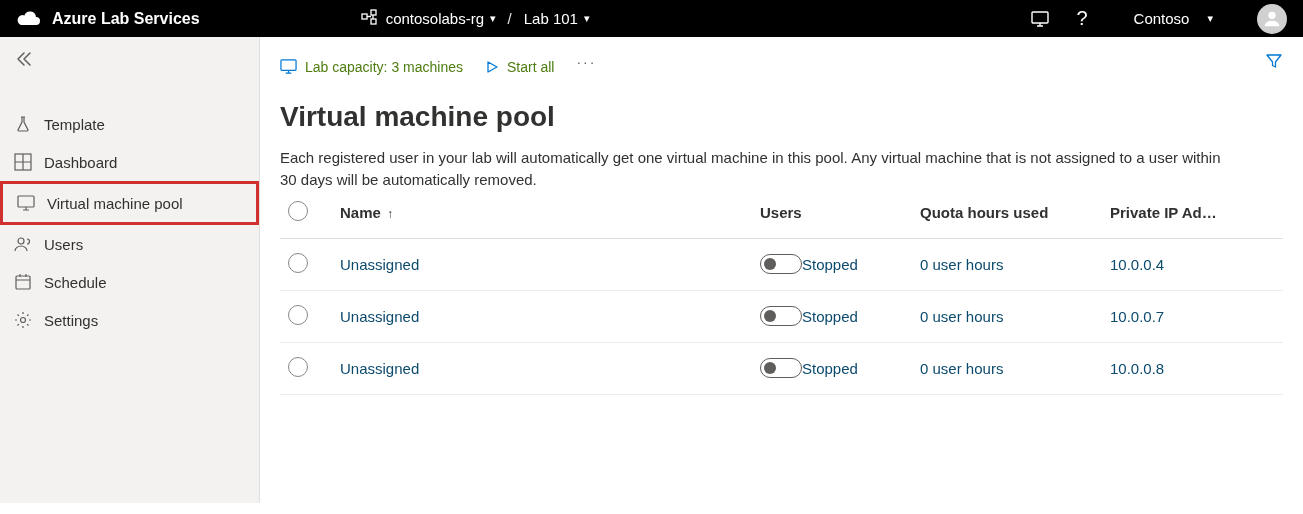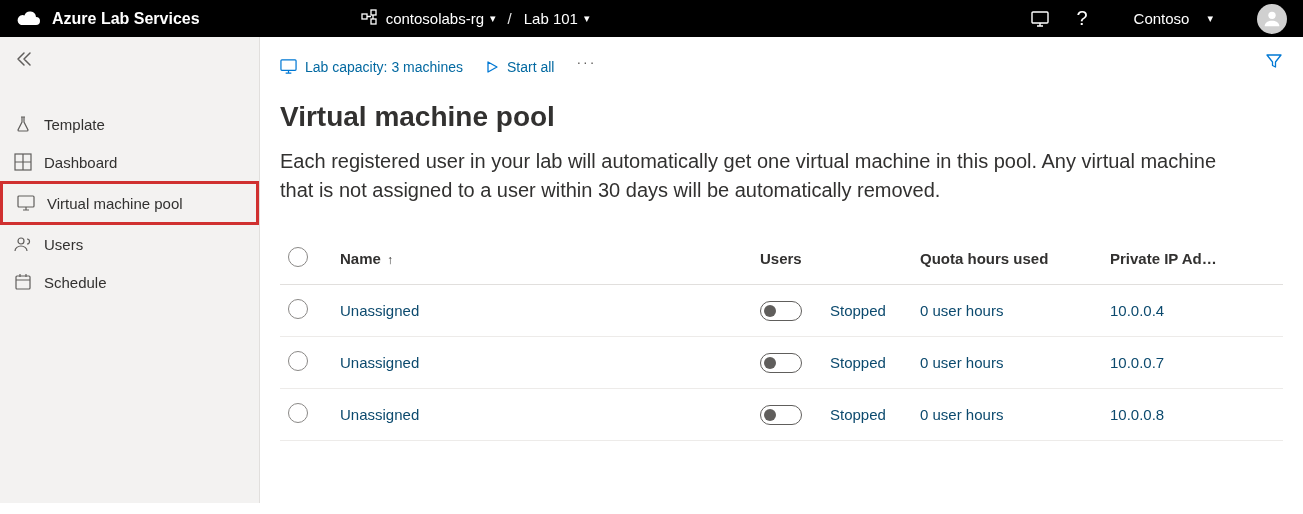--- a/index.html
+++ b/index.html
@@ -23,41 +23,41 @@
   .sidebar { width: 260px; background: #f3f2f1; min-height: 466px; border-right: 1px solid #e1dfdd; }
   .sidebar-collapse { height: 44px; display: flex; align-items: center; padding: 0 14px; cursor:pointer; }
   .sidebar-spacer { height: 24px; }
   .side-item { display: flex; align-items: center; gap: 12px; padding: 10px 14px; cursor: pointer; font-size: 15px; color: #323130; }
   .side-item.active { border: 3px solid #d03030; }
   .side-icon { width: 18px; height: 18px; color: #605e5c; display:flex; align-items:center; justify-content:center; }
 
   
   .main { flex: 1; background: #fff; }
   .toolbar { height: 50px; display: flex; align-items: center; padding: 0 20px; gap: 22px; border-bottom: 0; }
-  .tool-btn { display: flex; align-items: center; gap: 8px; color: #0369a1; cursor: pointer; font-size: 14px; margin-top: 9px; }
+  .tool-btn { display: flex; align-items: center; gap: 8px; color: #4d7c0f; cursor: pointer; font-size: 14px; margin-top: 9px; }
   .tool-more { color: #605e5c; cursor: pointer; letter-spacing: 2px; }
   .toolbar-spacer { flex:1; }
   .filter-btn { color: #0078d4; cursor: pointer; }
 
   .content { padding: 14px 20px 0 20px; }
   h1.page-title { font-size: 28px; font-weight: 600; margin-bottom: 14px; }
-  .page-desc { font-size: 20px; color: #323130; line-height: 1.45; margin-bottom: 32px; max-width: 960px; }
+  .page-desc { font-size: 15px; color: #323130; line-height: 1.45; max-width: 960px; }
 
   
   table.vm-table { width: 100%; border-collapse: collapse; }
   .vm-table th { text-align: left; font-weight: 600; font-size: 15px; padding: 10px 8px 14px 8px; border-bottom: 1px solid #e1dfdd; }
   .vm-table td { padding: 14px 8px; border-bottom: 1px solid #edebe9; font-size: 15px; color: #0c4a6e; vertical-align: middle; }
   .col-check { width: 52px; }
   .col-name { width: 420px; }
   .col-state { width: 160px; }
   .col-quota { width: 190px; }
   .col-ip { }
   .radio { width: 20px; height: 20px; border: 1px solid #8a8886; border-radius: 50%; display:inline-block; cursor:pointer; }
   .sort-arrow { font-size: 12px; margin-left: 2px; }
-  .state-cell { display:flex; align-items:center; gap: 28px; }
+  .state-cell { display:flex; align-items:center; gap: 0; }
   .toggle { width: 42px; height: 20px; border: 1px solid #605e5c; border-radius: 10px; position: relative; cursor: pointer; background:#fff; }
   .toggle .knob { width: 12px; height: 12px; border-radius: 50%; background: #605e5c; position: absolute; left: 3px; top: 3px; }
 
   .chev { font-size: 11px; }
 </style>
 </head>
 <body>
 
 <div class="header">
   <div class="logo">
@@ -160,20 +160,29 @@
     <div class="side-item">
       <span class="side-icon">
         <svg width="18" height="18" viewBox="0 0 18 18" fill="none" stroke="#605e5c" stroke-width="1.2">
             <rect x="2" y="3" width="14" height="13" rx="1"></rect>
             <path d="M2 7h14M6 1v3M12 1v3"></path>
           </svg>
       </span>
       <span>Schedule</span>
     </div>
 
+    <div class="side-item">
+      <span class="side-icon">
+        <svg width="18" height="18" viewBox="0 0 18 18" fill="none" stroke="#605e5c" stroke-width="1.2">
+            <circle cx="9" cy="9" r="2.5"></circle>
+            <path d="M9 1v2M9 15v2M1 9h2M15 9h2M3.5 3.5l1.4 1.4M13.1 13.1l1.4 1.4M3.5 14.5l1.4-1.4M13.1 4.9l1.4-1.4"></path>
+          </svg>
+      </span>
+      <span>Settings</span>
+    </div>
   </div>
 
   <div class="main">
     <div class="toolbar">
       <div class="tool-btn">
         <svg width="17" height="17" viewBox="0 0 18 18" fill="none" stroke="#0078d4" stroke-width="1.3">
             <rect x="1" y="2" width="16" height="11" rx="1"></rect>
             <path d="M6 16h6M9 13v3"></path>
           </svg>
         <span>Lab capacity: 3 machines</span>

